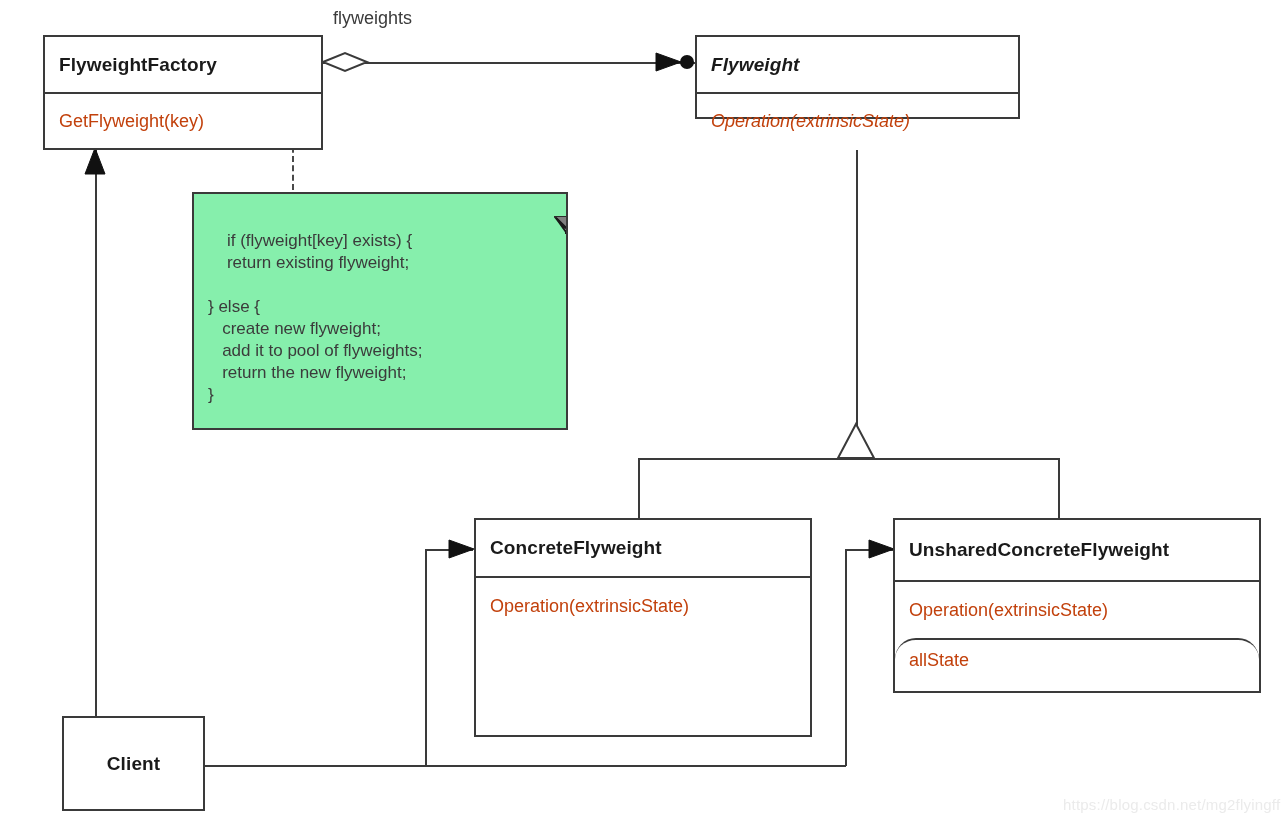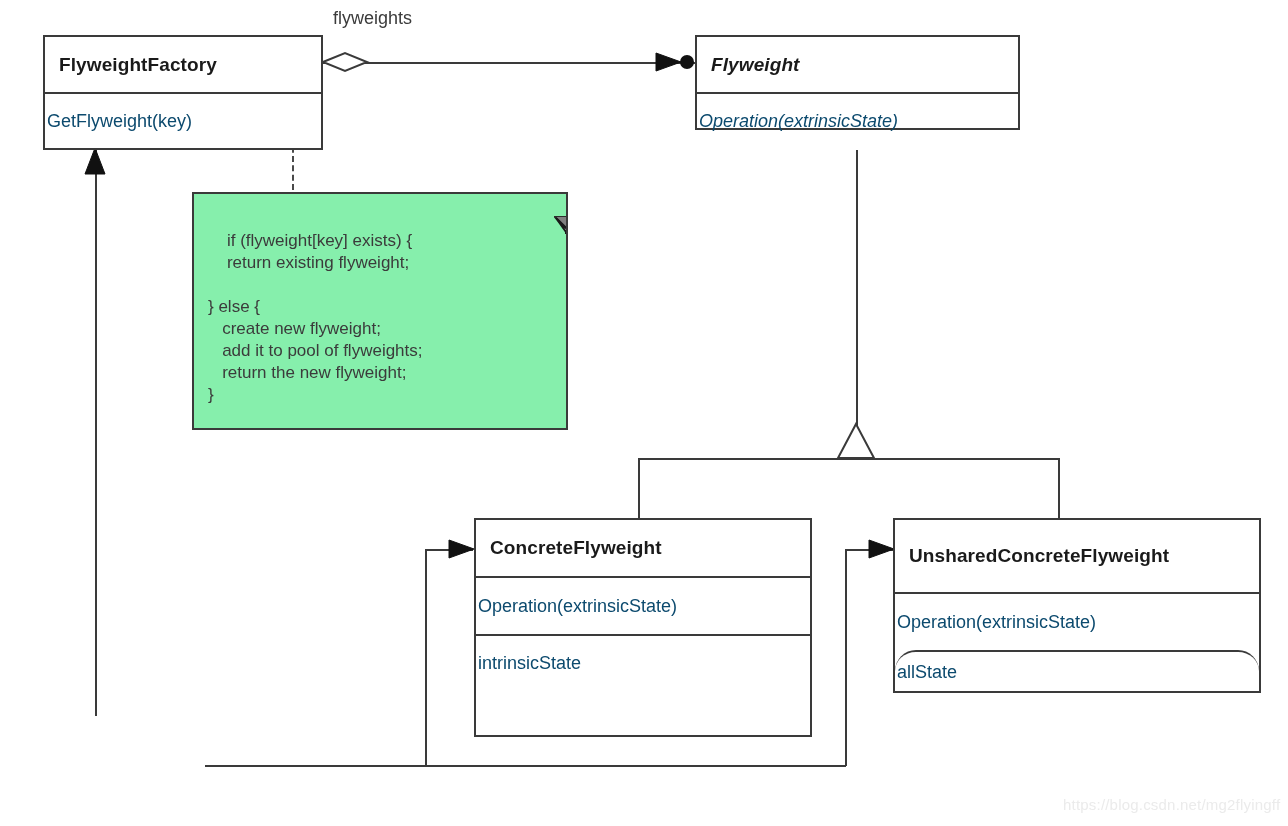--- a/index.html
+++ b/index.html
@@ -39,22 +39,22 @@
     font-size: 19px;
     color: #1a1a1a;
     padding-left: 14px;
     letter-spacing: 0.1px;
   }
   .uml-name.abstract {
     font-style: italic;
   }
   .uml-member {
     font-size: 18px;
-    color: #0c4a6e;
-    padding-left: 2px;
+    color: #c2410c;
+    padding-left: 14px;
   }
   .uml-member.abstract {
     font-style: italic;
   }
   
   .uml-note {
     position: absolute;
     box-sizing: border-box;
     border: 2px solid #3a3a3a;
     background: #86efac;
@@ -157,53 +157,55 @@
 
   <div class="uml-class" style="left:43px; top:35px; width:280px; height:115px;">
     <div class="uml-compartment" style="height:55px;border-radius:9px;">
       <span class="uml-name">FlyweightFactory</span>
     </div>
     <div class="uml-compartment" style="height:56px;">
       <span class="uml-member">GetFlyweight(key)</span>
     </div>
   </div>
 
-  <div class="uml-class" style="left:695px; top:35px; width:325px; height:95px;">
+  <div class="uml-class" style="left:695px; top:35px; width:325px; height:84px;">
     <div class="uml-compartment" style="height:55px;">
       <span class="uml-name abstract">Flyweight</span>
     </div>
     <div class="uml-compartment" style="height:56px;">
       <span class="uml-member abstract">Operation(extrinsicState)</span>
     </div>
   </div>
 
   <div class="uml-class" style="left:474px; top:518px; width:338px; height:219px;">
     <div class="uml-compartment" style="height:56px;">
       <span class="uml-name">ConcreteFlyweight</span>
     </div>
     <div class="uml-compartment" style="height:58px;">
       <span class="uml-member">Operation(extrinsicState)</span>
     </div>
-    <div class="uml-compartment" style="height:57px;">
-      <span class="uml-member">intrinsicState</span>
-    </div>
   </div>
 
   <div class="uml-class" style="left:893px; top:518px; width:368px; height:175px;">
-    <div class="uml-compartment" style="height:72px;">
+    <div class="uml-compartment" style="height:60px;">
       <span class="uml-name">UnsharedConcreteFlyweight</span>
     </div>
     <div class="uml-compartment" style="height:58px;">
       <span class="uml-member">Operation(extrinsicState)</span>
     </div>
     <div class="uml-compartment" style="height:42px;border-radius:22px;">
       <span class="uml-member">allState</span>
     </div>
   </div>
 
+  <div class="uml-class" style="left:62px; top:716px; width:143px; height:95px;">
+    <div class="uml-compartment" style="height:91px; justify-content:center;">
+      <span class="uml-name" style="padding-left:0;">Client</span>
+    </div>
+  </div>
 
   <div class="uml-note" style="left:192px; top:192px; width:376px; height:238px;">
     <span>if (flyweight[key] exists) {
     return existing flyweight;
 
 } else {
    create new flyweight;
    add it to pool of flyweights;
    return the new flyweight;
 }</span>

